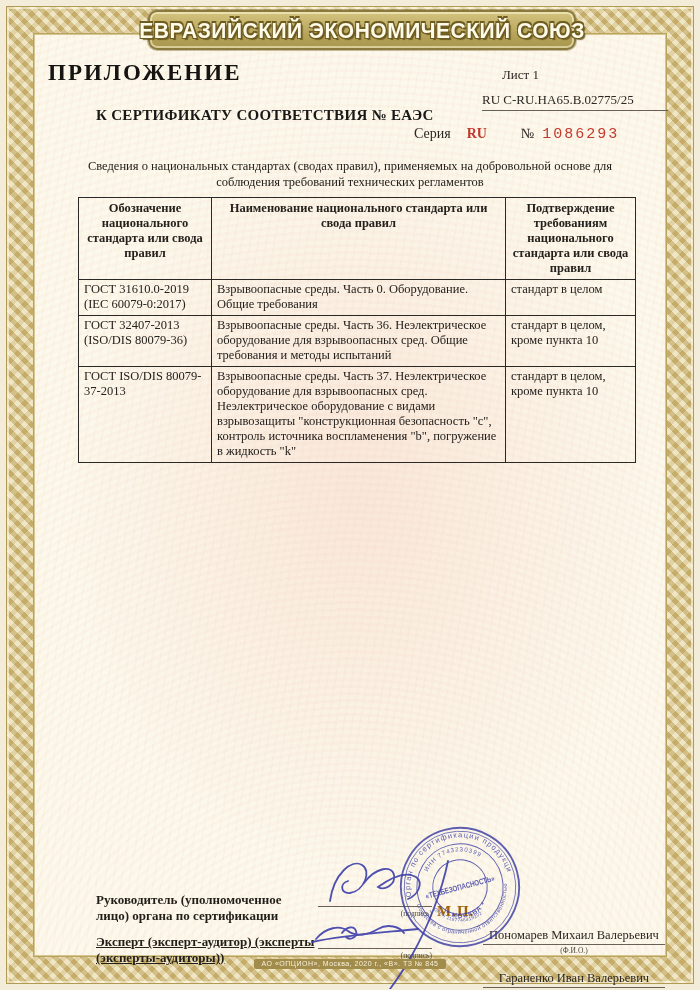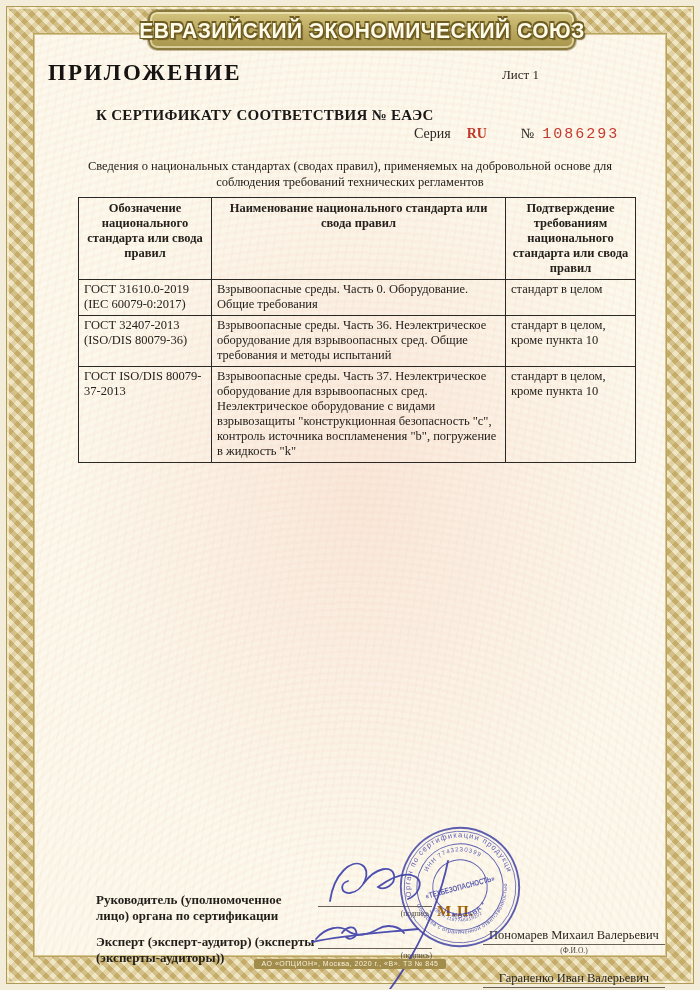--- a/index.html
+++ b/index.html
@@ -58,21 +58,21 @@
 
   table.std{border-collapse:collapse;margin:7px 0 0 44px;width:557px;table-layout:fixed;}
   table.std th,table.std td{border:1px solid #2b2925;font-size:12.5px;line-height:1.2;padding:2px 5px 3px 5px;vertical-align:top;color:#25211d;}
   table.std th{font-weight:bold;text-align:center;vertical-align:top;padding-top:3px;}
   col.c1{width:133px;}col.c2{width:294px;}col.c3{width:130px;}
 
   
   .sig-area{position:absolute;left:0;top:870px;width:700px;height:110px;z-index:2;font-size:13px;}
   .sig-label{position:absolute;left:96px;width:220px;font-weight:bold;line-height:1.22;color:#221f1b;}
   .lbl1{top:22px;}
-  .lbl2{top:64px;}
+  .lbl2{top:64px;text-decoration:underline;}
   .sig-line{position:absolute;width:114px;border-bottom:1px solid #6a6156;}
   .line1{left:318px;top:36px;}
   .line2{left:318px;top:78px;}
   .sig-cap{position:absolute;width:114px;text-align:right;font-size:7.5px;color:#4a443c;}
   .cap1{left:318px;top:39px;}
   .cap2{left:318px;top:81px;}
   .mp{position:absolute;left:437px;top:33px;font-size:15px;font-weight:bold;letter-spacing:1px;color:#a16207;}
   .name-block{position:absolute;width:182px;text-align:center;margin-top:48px;}
   .nb1{left:483px;top:10px;}
   .nb2{left:483px;top:53px;}
@@ -95,20 +95,21 @@
 
   <div class="banner">
     <div class="banner-text">ЕВРАЗИЙСКИЙ ЭКОНОМИЧЕСКИЙ СОЮЗ</div>
   </div>
 
   <div class="content">
     <div class="hdr">
       <div class="doc-title">ПРИЛОЖЕНИЕ</div>
       <div class="sheet">Лист 1</div>
       <div class="cert-label">К СЕРТИФИКАТУ СООТВЕТСТВИЯ № ЕАЭС</div>
+      <div class="cert-number">RU С-RU.НА65.В.02775/25</div>
       <div class="series-row">
         <span>Серия</span><span class="series-val">RU</span><span class="num-sign">№</span><span class="blank-num">1086293</span>
       </div>
     </div>
 
     <div class="intro">Сведения о национальных стандартах (сводах правил), применяемых на добровольной основе для соблюдения требований технических регламентов</div>
 
     <table class="std">
       <colgroup>
           <col class="c1">

